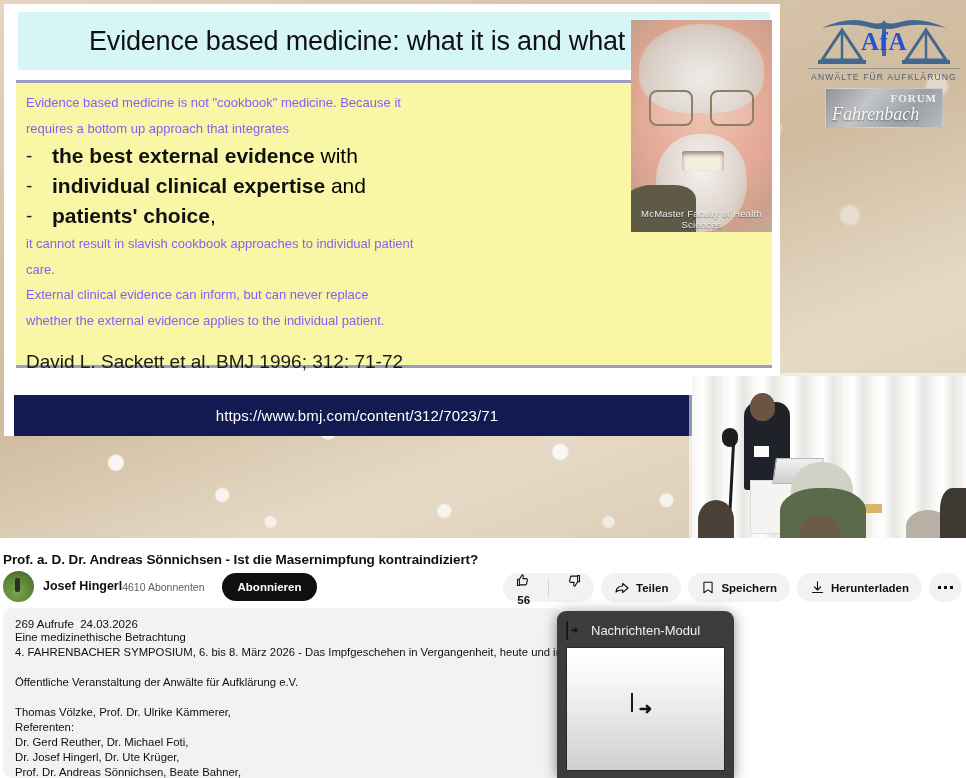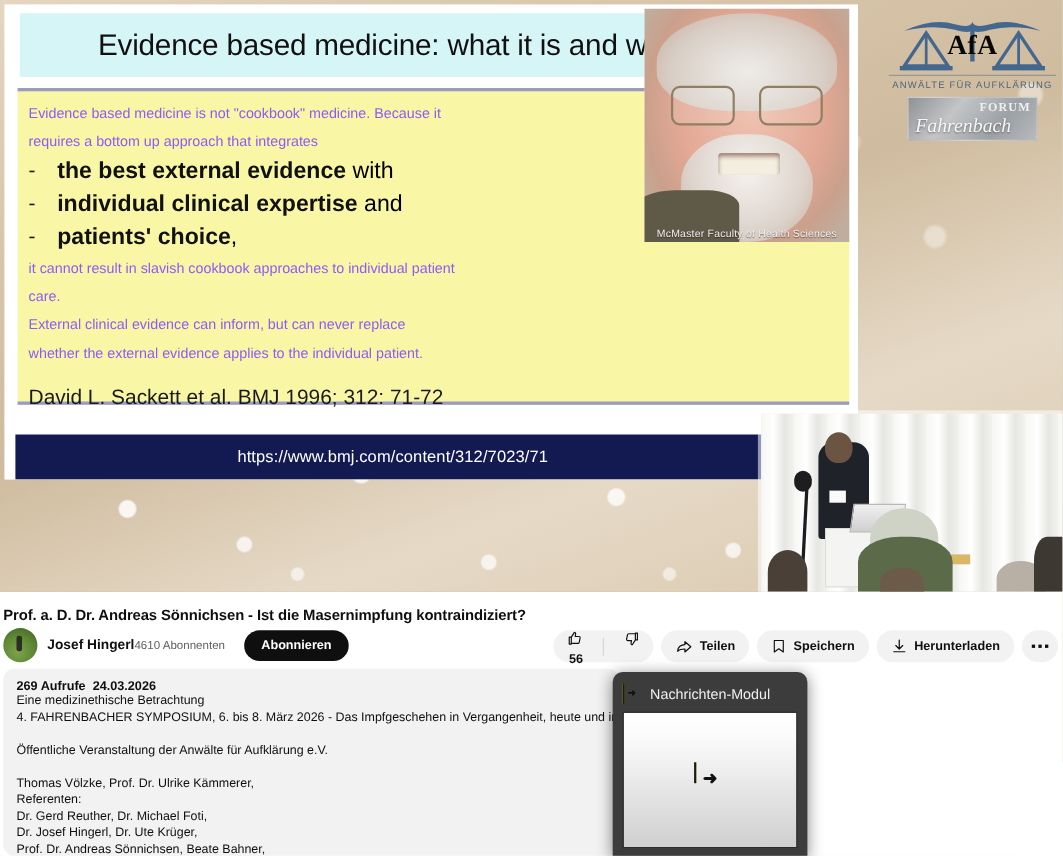--- a/index.html
+++ b/index.html
@@ -72,22 +72,22 @@
   }
   .sb-line { font-size: 13px; line-height: 25.5px; color: #8b5cf6; }
   .sb-line.b { font-weight: normal; }
   .sb-bullet { display: flex; font-size: 21px; line-height: 30px; }
   .sb-bullet .dash { width: 26px; flex: none; color: #1a1a1a; font-size: 19px; }
   .sb-bullet strong { font-weight: bold; color: #111; }
   .sb-bullet span.rest { font-weight: normal; }
   .sb-cite { font-size: 19px; color: #1a1a1a; margin-top: 18px; }
 
   .portrait {
-    position: absolute; right: 8px; top: 4px;
-    width: 186px; height: 212px;
+    position: absolute; right: 8px; top: 16px;
+    width: 141px; height: 212px;
     overflow: hidden;
     background:
       radial-gradient(ellipse 120px 150px at 52% 44%, #efc2b2 0%, #e2a894 55%, #caa08c 80%, #bfae9e 100%),
       linear-gradient(180deg,#dfe7e6 0%, #cdd6d4 100%);
   }
   .portrait .hair {
     position: absolute; left: 6%; top: 2%; width: 88%; height: 42%;
     border-radius: 50% 50% 40% 40%;
     background: radial-gradient(ellipse at 50% 60%, rgba(238,238,235,.96) 0%, rgba(215,213,206,.85) 60%, rgba(190,186,176,.2) 100%);
   }
@@ -133,21 +133,21 @@
   .afa-logo {
     position: absolute; right: 6px; top: 6px;
     width: 152px; height: 124px;
     text-align: center;
     opacity: .96;
   }
   .afa-scales { position: absolute; left: 0; right: 0; top: 2px; height: 62px; }
   .afa-word {
     position: absolute; left: 0; right: 0; top: 22px;
     font-family: "Liberation Serif", serif;
-    font-size: 25px; font-weight: bold; color: #000000;
+    font-size: 25px; font-weight: bold; color: #1d4ed8;
     letter-spacing: .5px;
   }
   .afa-sub {
     position: absolute; left: 0; right: 0; top: 62px;
     font-size: 8.6px; color: #4a5f78; letter-spacing: 1.1px;
     border-top: 1px solid rgba(90,110,135,.5); padding-top: 3px;
   }
   .forum-box {
     position: absolute; left: 17px; right: 17px; top: 82px; height: 40px;
     background: linear-gradient(130deg,#8d9096 0%, #c3c6c9 35%, #9aa0a6 70%, #b6babe 100%);
@@ -255,21 +255,21 @@
   .dots i { width: 3.5px; height: 3.5px; background: #0f0f0f; border-radius: 0; display: block; }
 
   
   .description {
     position: absolute; left: 3px; top: 608px;
     width: 560px; height: 170px;
     background: #f2f2f2; border-radius: 10px;
     padding: 10px 12px;
     overflow: hidden;
   }
-  .desc-head { font-size: 11.5px; font-weight: bold; color: #0f0f0f; }
+  .desc-head { font-size: 11.5px; font-weight: normal; color: #0f0f0f; }
   .desc-line { font-size: 11.3px; color: #0f0f0f; line-height: 15px; white-space: nowrap; }
   .desc-gap { height: 15px; }
 
   
   .modul-dialog {
     position: absolute; left: 557px; top: 611px;
     width: 177px; height: 167px;
     background: #3c3c3c;
     border-radius: 9px 9px 0 0;
     box-shadow: 0 2px 14px rgba(0,0,0,.45);

